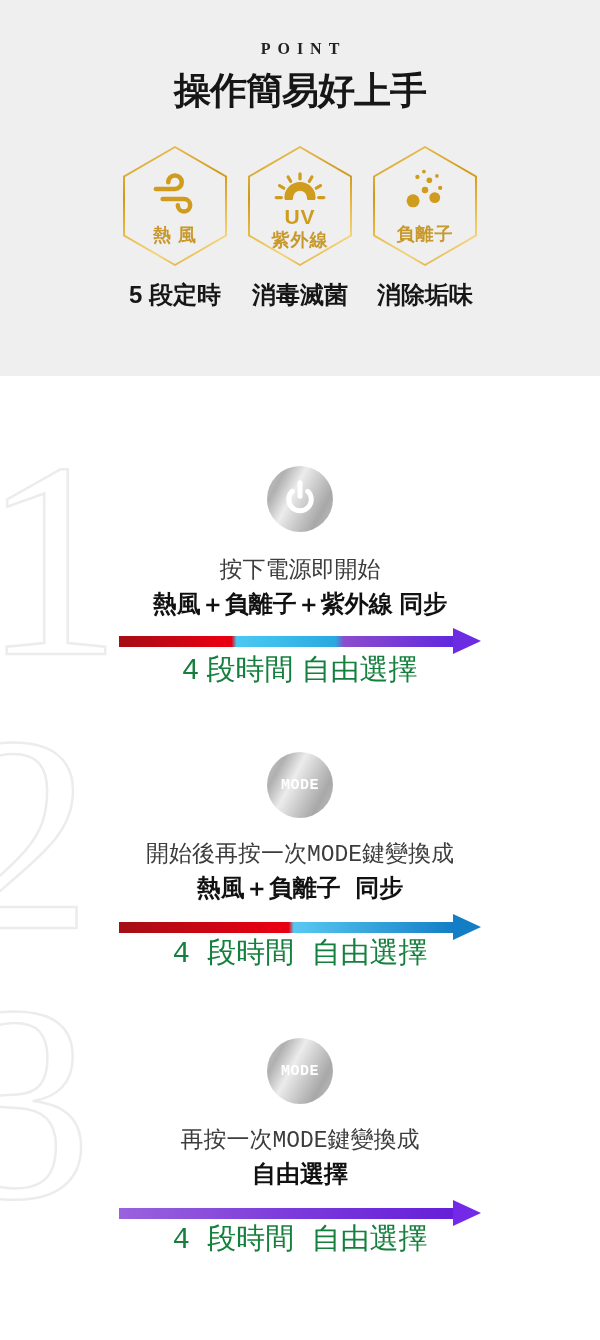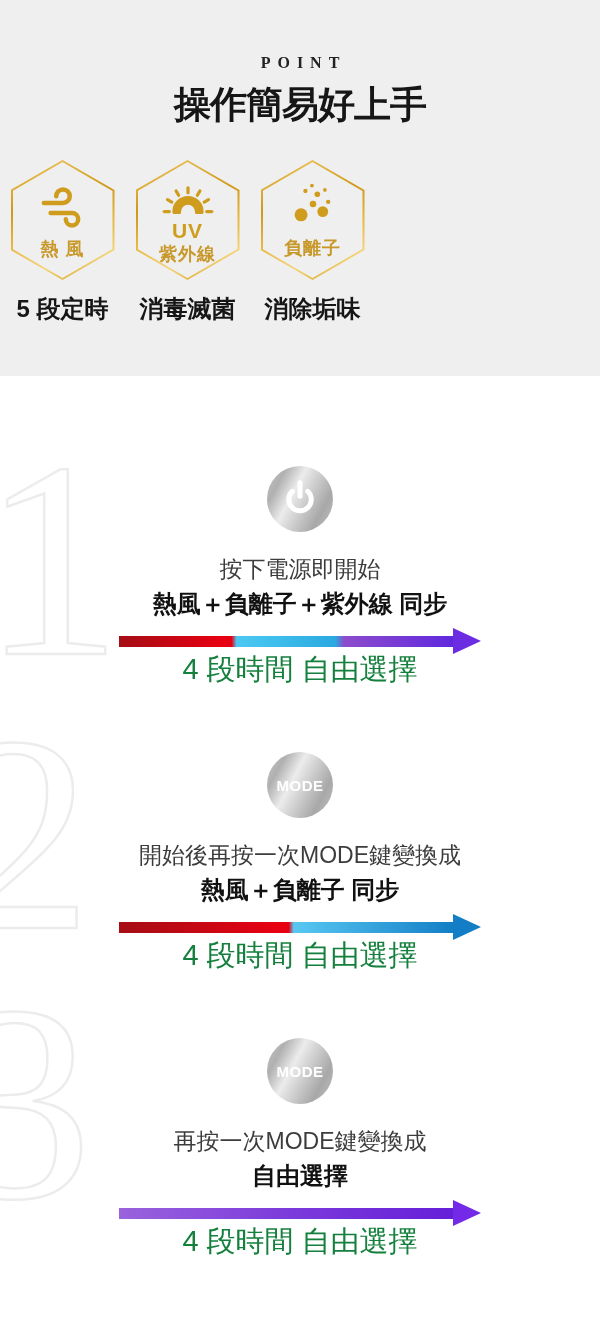--- a/index.html
+++ b/index.html
@@ -11,41 +11,41 @@
     background:#ffffff;
     font-family:"Liberation Sans", sans-serif;
     color:#1d1d1d;
   }
   
   .hero{
     height:376px;
     background:#efefef;
     text-align:center;
     box-sizing:border-box;
-    padding-top:54px;
+    padding-top:40px;
   }
   .kicker{
     font-family:"Liberation Serif", serif;
     font-size:16px;
     font-weight:700;
     letter-spacing:7px;
     padding-left:7px;
     color:#222;
   }
   .hero-title{
     margin:8px 0 0 0;
     font-size:37px;
     letter-spacing:-1px;
     font-weight:700;
     color:#161616;
   }
   .hex-row{
     margin-top:30px;
     display:flex;
-    justify-content:flex-start;
+    justify-content:center;
   }
   .hex-col{width:125px;text-align:center;}
   .hex{
     width:104px;height:120px;
     margin:0 auto;
     clip-path:polygon(50% 0,100% 25%,100% 75%,50% 100%,0 75%,0 25%);
     background:linear-gradient(165deg,#eec65c 0%,#cf9818 35%,#e8ba45 60%,#f3d478 80%,#d79f1d 100%);
     padding:2px;
     box-sizing:border-box;
   }
@@ -59,21 +59,21 @@
     font-size:18px;font-weight:700;color:#c8982a;letter-spacing:1px;margin-top:4px;
   }
   .uv-word{font-size:21px;font-weight:700;color:#cf9c1e;line-height:1;margin-top:2px;letter-spacing:1px;}
   .hex-caption{
     margin-top:13px;
     font-size:24px;font-weight:700;color:#161616;white-space:nowrap;
   }
   
   .steps{padding-top:90px;}
   .step{text-align:center;position:relative;}
-  .step + .step{margin-top:68px;}
+  .step + .step{margin-top:68px;font-family:Liberation Mono, monospace;}
   .metal-btn{
     width:66px;height:66px;border-radius:50%;
     margin:0 auto;
     background:linear-gradient(118deg,#c7c7c7 0%,#b0b0b0 20%,#ececec 40%,#d6d6d6 52%,#a8a8a8 78%,#c2c2c2 100%);
     display:flex;align-items:center;justify-content:center;
   }
   .mode-label{
     color:#ffffff;font-size:15px;font-weight:700;letter-spacing:0.5px;
   }
   .line1{margin-top:22px;font-size:23px;line-height:30px;color:#3c3c3c;}

